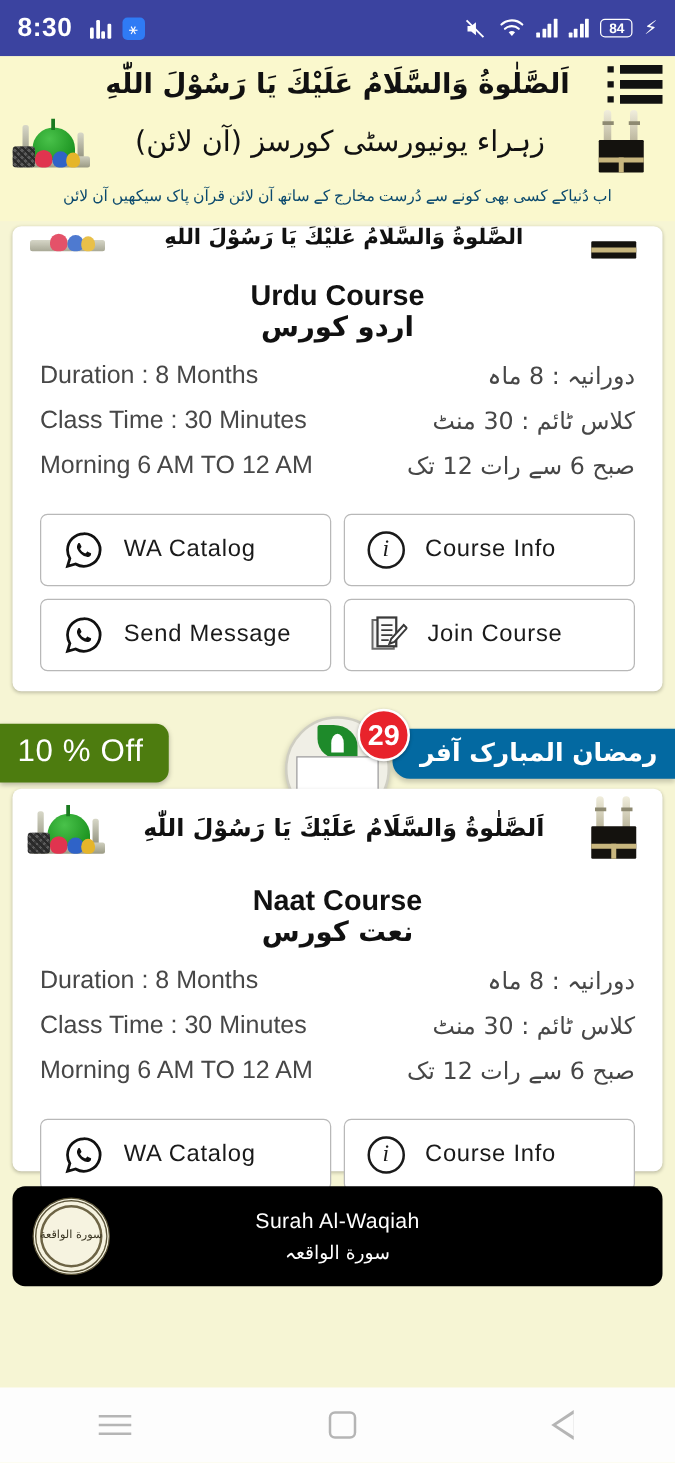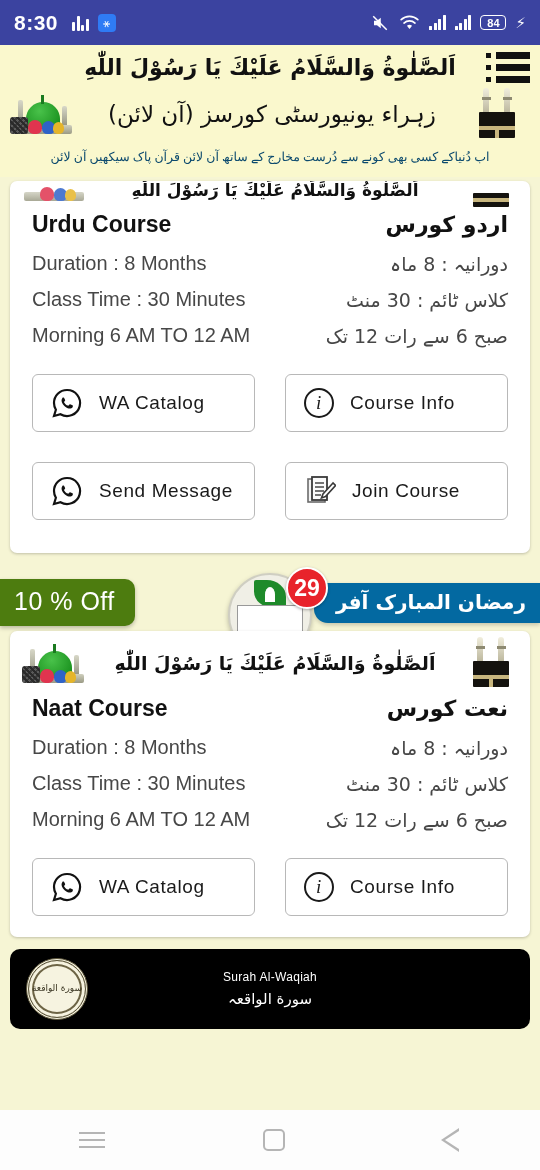--- a/index.html
+++ b/index.html
@@ -112,29 +112,29 @@
     box-shadow: 0 1px 3px rgba(0,0,0,.22);
     position: relative;
   }
   .card-banner { display: flex; align-items: center; padding: 4px 8px 0 8px; }
   .banner-salam {
     flex: 1; text-align: center; direction: rtl; font-size: 19px; color: #111;
     font-family: "DejaVu Sans", "Liberation Sans", sans-serif; font-weight: 600;
   }
   .course-rows { padding: 4px 22px 6px 22px; }
   .crow { display: flex; align-items: center; justify-content: space-between; }
-  .crow.title { margin: 0 0 14px 0; }
+  .crow.title { margin: 12px 0 14px 0; flex-direction: column; }
   .c-en { font-size: 20px; color: #474747; }
   .c-ur { font-size: 19px; color: #474747; direction: rtl;
           font-family: "DejaVu Sans", "Liberation Sans", sans-serif; }
   .crow.title .c-en { font-size: 23px; font-weight: 700; color: #111; }
   .crow.title .c-ur { font-size: 22px; font-weight: 700; color: #111; }
   .crow.detail { margin-bottom: 13px; }
 
-  .btn-grid { display: grid; grid-template-columns: 1fr 1fr; gap: 30px; padding: 8px 22px 22px 22px; }
+  .btn-grid { display: grid; grid-template-columns: 1fr 1fr; gap: 10px; padding: 8px 22px 22px 22px; }
   .btn {
     border: 1.4px solid #b8b8b8; border-radius: 6px; background: #fff;
     height: 58px; display: flex; align-items: center; gap: 16px; padding: 0 18px;
     font-size: 19px; color: #1a1a1a; letter-spacing: .6px;
   }
   .btn .lbl { white-space: nowrap; }
 
   .wa-icon { width: 32px; height: 32px; flex: none; }
   .info-icon {
     width: 30px; height: 30px; border: 2px solid #1a1a1a; border-radius: 50%;
@@ -197,21 +197,21 @@
     background: #f6f3e0;
     border: 3px double #5a5338;
     display: flex; align-items: center; justify-content: center;
     box-shadow: inset 0 0 0 3px #f6f3e0, inset 0 0 0 5px #6d6445;
   }
   .surah-seal span {
     font-size: 9px; color: #3a3522; direction: rtl; text-align: center; line-height: 1.3;
     font-family: "DejaVu Sans", "Liberation Sans", sans-serif;
   }
   .surah-txt { flex: 1; text-align: center; color: #fff; margin-right: 62px; }
-  .surah-en { font-size: 12px; letter-spacing: .3px; }
+  .surah-en { font-size: 17px; letter-spacing: .3px; }
   .surah-ur { font-size: 15px; margin-top: 6px; direction: rtl;
     font-family: "DejaVu Sans", "Liberation Sans", sans-serif; }
 
   
   .navbar {
     position: absolute; left: 0; bottom: 0; width: 540px; height: 60px;
     background: #fdfdfd; display: flex; align-items: center; justify-content: space-around;
   }
   .nav-recents { display: flex; flex-direction: column; gap: 5px; width: 26px; }
   .nav-recents i { height: 2px; background: #b5b5b5; display: block; }

